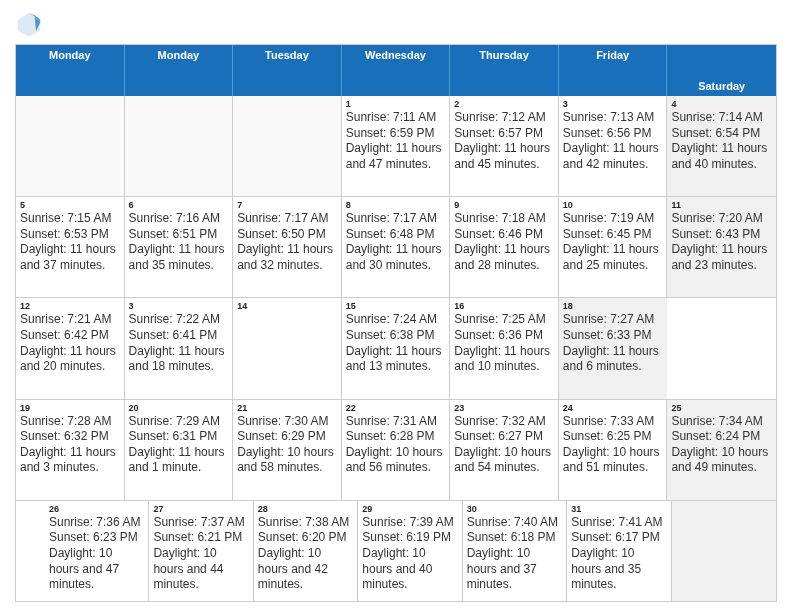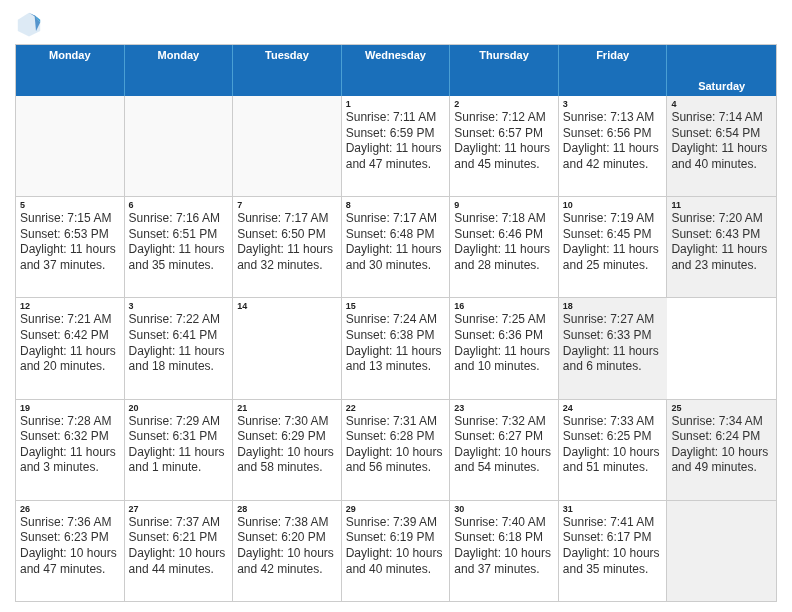--- a/index.html
+++ b/index.html
@@ -78,21 +78,21 @@
       flex: 1;
       display: flex;
       flex-direction: column;
     }
     .cal-row {
       display: grid;
       grid-template-columns: repeat(7, 1fr);
       flex: 1;
       border-bottom: 1px solid #ccc;
     }
-    .cal-row:last-child { border-bottom: none; }
+    .cal-row:last-child { border-bottom: none; margin-left: 29px; }
     .cal-cell {
       border-right: 1px solid #ccc;
       padding: 3px 4px;
       font-size: 7.5px;
       color: #333;
       vertical-align: top;
       overflow: hidden;
     }
     .cal-cell:last-child { border-right: none; }
     .cal-cell.empty { background: #f9f9f9; }

